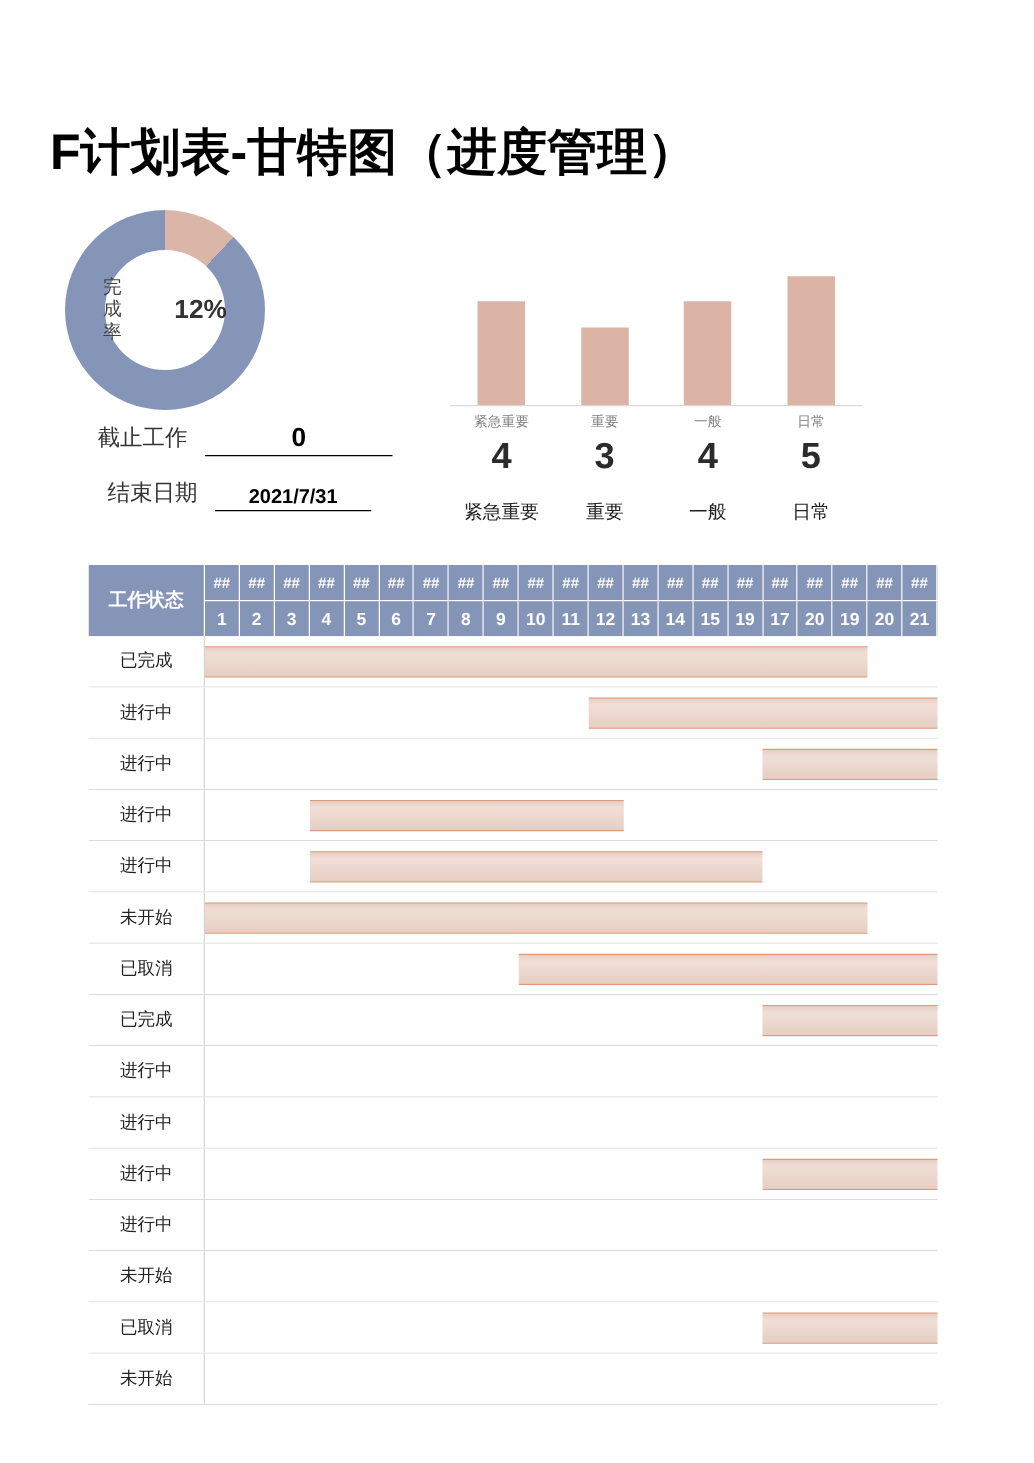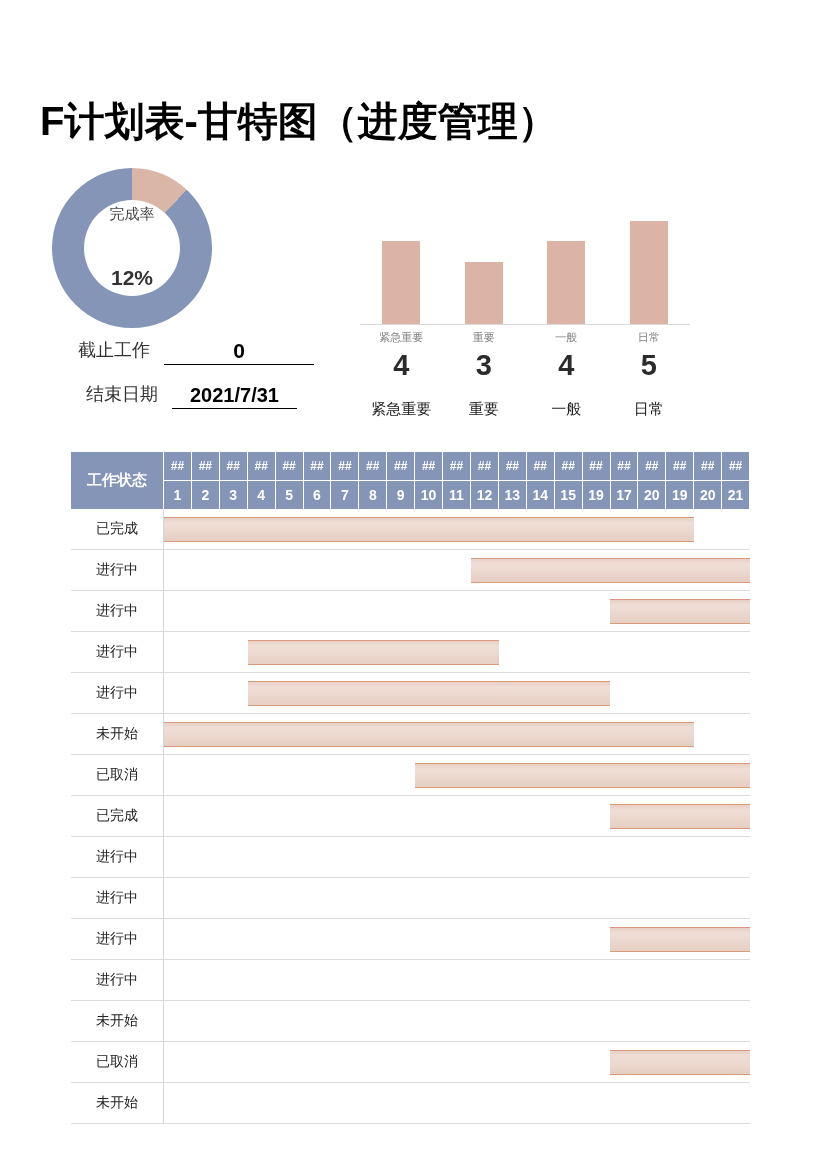--- a/index.html
+++ b/index.html
@@ -21,34 +21,34 @@
   }
 
   
   .donut-wrap{position:absolute;left:52px;top:168px;width:210px;height:160px;overflow:hidden;}
   .donut{
     position:absolute;left:0;top:0;width:160px;height:160px;border-radius:50%;
   }
   .donut-hole{
     position:absolute;left:32px;top:32px;width:96px;height:96px;
     border-radius:50%;background:#fff;
-    display:flex;flex-direction:column;align-items:center;justify-content:center;gap:42px;
+    display:flex;align-items:center;justify-content:center;gap:42px;
   }
   .donut-label{font-size:15px;color:#444;line-height:1.2;}
   .donut-value{font-size:21px;font-weight:bold;color:#333;line-height:1.25;}
 
   
   .kpi{position:absolute;display:flex;align-items:flex-end;}
   .kpi-label{font-size:18px;color:#333;margin-right:14px;padding-bottom:3px;white-space:nowrap;}
   .kpi-value{
     font-size:21px;font-weight:bold;color:#000;
     min-width:150px;text-align:center;
     border-bottom:1.5px solid #000;padding-bottom:1px;
   }
-  .kpi-date .kpi-value{font-size:20px;min-width:125px;}
+  .kpi-date .kpi-value{font-size:16px;min-width:125px;}
 
   
   .barchart{position:absolute;left:360px;top:200px;width:330px;height:125px;}
   .bar-axis{position:absolute;left:0;right:0;bottom:0;height:1px;background:#d9d9d9;}
   .bar-col{position:absolute;bottom:1px;width:38px;background:#dbb4a6;}
   .bar-caption{
     position:absolute;top:330px;width:84px;text-align:center;
     font-size:11px;color:#808080;
   }
   .bar-num{

